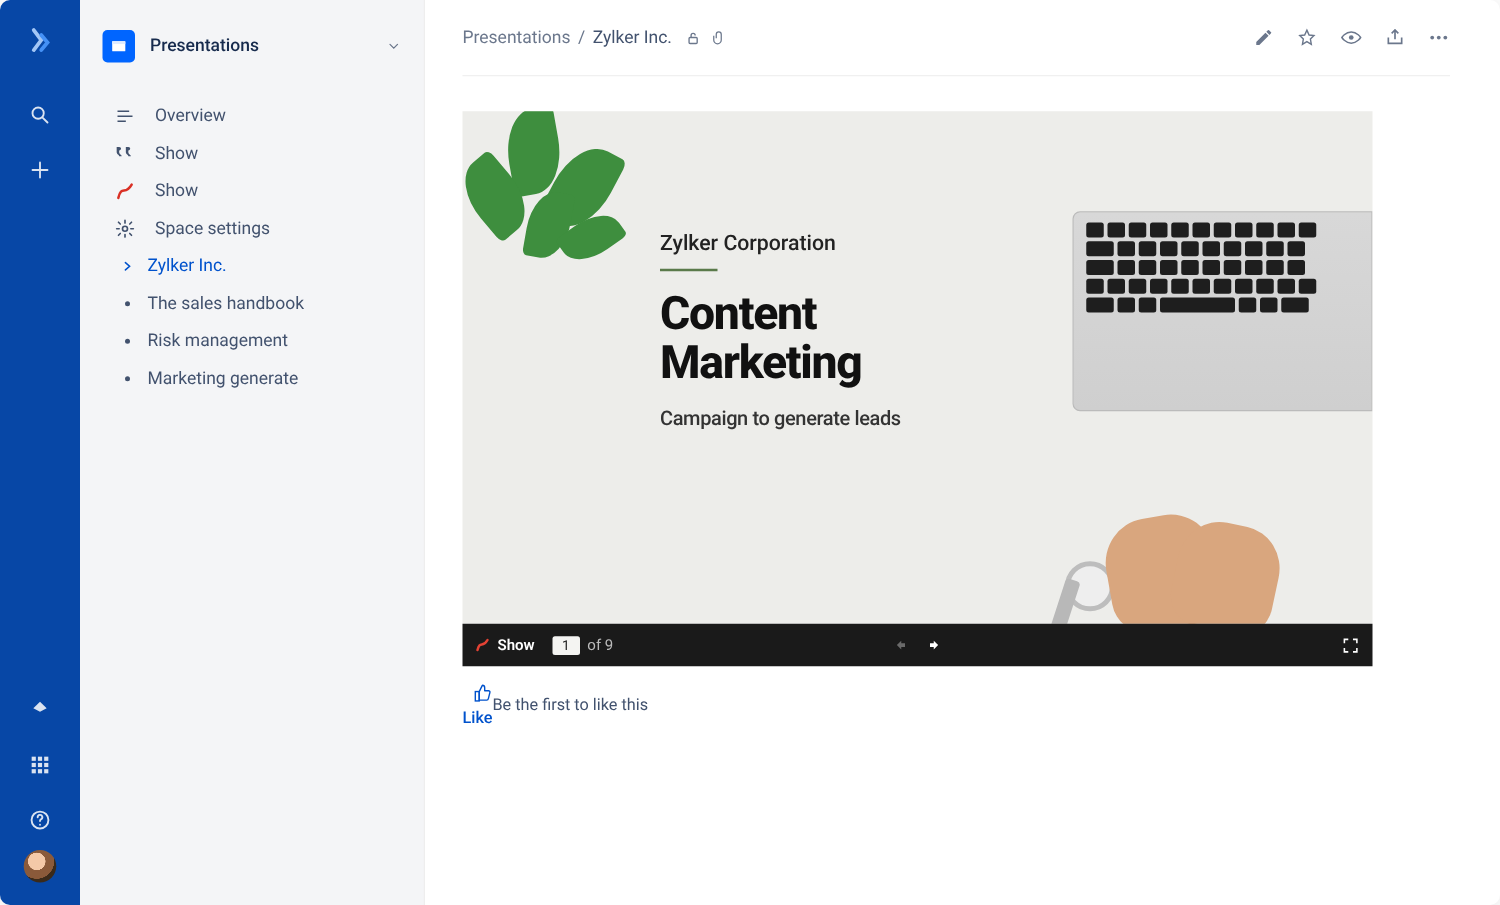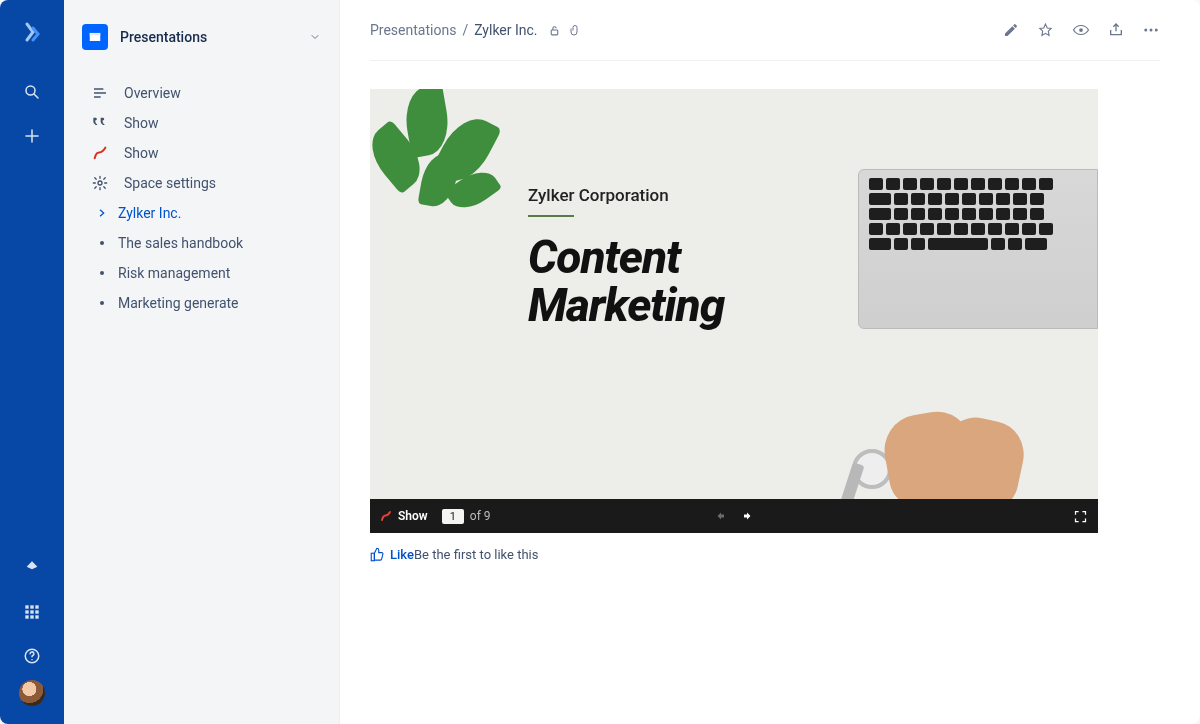--- a/index.html
+++ b/index.html
@@ -50,21 +50,21 @@
 .slide .plant { position: absolute; top: -6px; left: -8px; width: 170px; height: 150px; }
 .slide .plant .lf { position: absolute; background: #3E8E3E; border-radius: 60% 10% 60% 10%; }
 .leaf1{width:42px;height:68px;left:44px;top:4px;transform:rotate(-10deg);}
 .leaf2{width:44px;height:70px;left:82px;top:32px;transform:rotate(28deg);background:#3A873A;}
 .leaf3{width:40px;height:64px;left:14px;top:42px;transform:rotate(-40deg);background:#4CA24C;}
 .leaf4{width:34px;height:54px;left:60px;top:70px;transform:rotate(10deg);background:#3E9A3E;}
 .leaf5{width:30px;height:50px;left:96px;top:82px;transform:rotate(55deg);background:#368E36;}
 .slide .txt { position: absolute; left: 158px; top: 96px; }
 .slide .company { font-size: 17px; color: #222; font-weight: 500; }
 .slide .underline { width: 46px; height: 2px; background: #5a7a4a; margin: 10px 0 16px 0; }
-.slide .title { font-size: 46px; font-weight: 800; color: #111; line-height: 1.05; letter-spacing: -1px; font-style: italic; }
+.slide .title { font-size: 37px; font-weight: 800; color: #111; line-height: 1.05; letter-spacing: -1px; }
 .slide .sub { margin-top: 14px; font-size: 16px; color: #333; font-weight: 500; letter-spacing: -0.3px; }
 
 .slide .laptop { position: absolute; right: -10px; top: 80px; width: 250px; height: 200px; }
 .laptop .body { width: 240px; height: 160px; background: linear-gradient(#d8d8d8,#cfcfcf); border-radius: 6px 0 0 6px; border: 1px solid #bbb; padding: 8px 0 0 10px; }
 .laptop .krow { display: flex; gap: 3px; margin-bottom: 3px; }
 .laptop .key { width: 14px; height: 12px; background: #1e1e1e; border-radius: 2px; }
 .laptop .key.w { width: 60px; }
 .laptop .key.m { width: 22px; }
 .slide .hands { position: absolute; right: 60px; bottom: -10px; width: 170px; height: 130px; }
 .hand { position: absolute; background: #d9a67e; border-radius: 40% 40% 30% 30%; }
@@ -77,21 +77,21 @@
 .toolbar .sbrand { color: #fff; font-weight: 600; display: flex; align-items: center; gap: 6px; }
 .toolbar .pgbox { margin-left: 14px; background: #f4f4f2; color: #222; padding: 1px 8px; border-radius: 2px; font-size: 11px; }
 .toolbar .pginfo { margin-left: 6px; color: #bbb; }
 .toolbar .navs { margin-left: auto; margin-right: auto; display: flex; gap: 14px; position: absolute; left: 50%; transform: translateX(-50%); }
 .toolbar { position: relative; }
 .toolbar .arrow { cursor: pointer; color: #fff; }
 .toolbar .arrow.dim { opacity: .35; cursor: default; }
 .toolbar .fs { margin-left: auto; cursor: pointer; }
 
 .like-row { display: flex; align-items: center; margin-top: 14px; font-size: 13px; }
-.like-btn { display: flex; align-items: flex-start; gap: 5px; color: #0052CC; cursor: pointer; font-weight: 500; }
+.like-btn { display: flex; align-items: flex-end; gap: 5px; color: #0052CC; cursor: pointer; font-weight: 500; flex-direction: column; }
 .like-hint { color: #42526E; }
 
 svg { display: block; }
 </style>
 </head>
 <body>
 
 <div class="frame">
 <div class="app">
 
@@ -289,20 +289,21 @@
               <div class="lf leaf4"></div>
               <div class="lf leaf5"></div>
       </div>
       <div class="txt">
         <div class="company">Zylker Corporation</div>
         <div class="underline"></div>
         <div class="title">
           <span>Content</span><br>
           <span>Marketing</span>
         </div>
+        <div class="sub">Campaign to generate leads</div>
       </div>
       <div class="laptop">
         <div class="body">
           <div class="krow">
                   <div class="key"></div>
                   <div class="key"></div>
                   <div class="key"></div>
                   <div class="key"></div>
                   <div class="key"></div>
                   <div class="key"></div>

